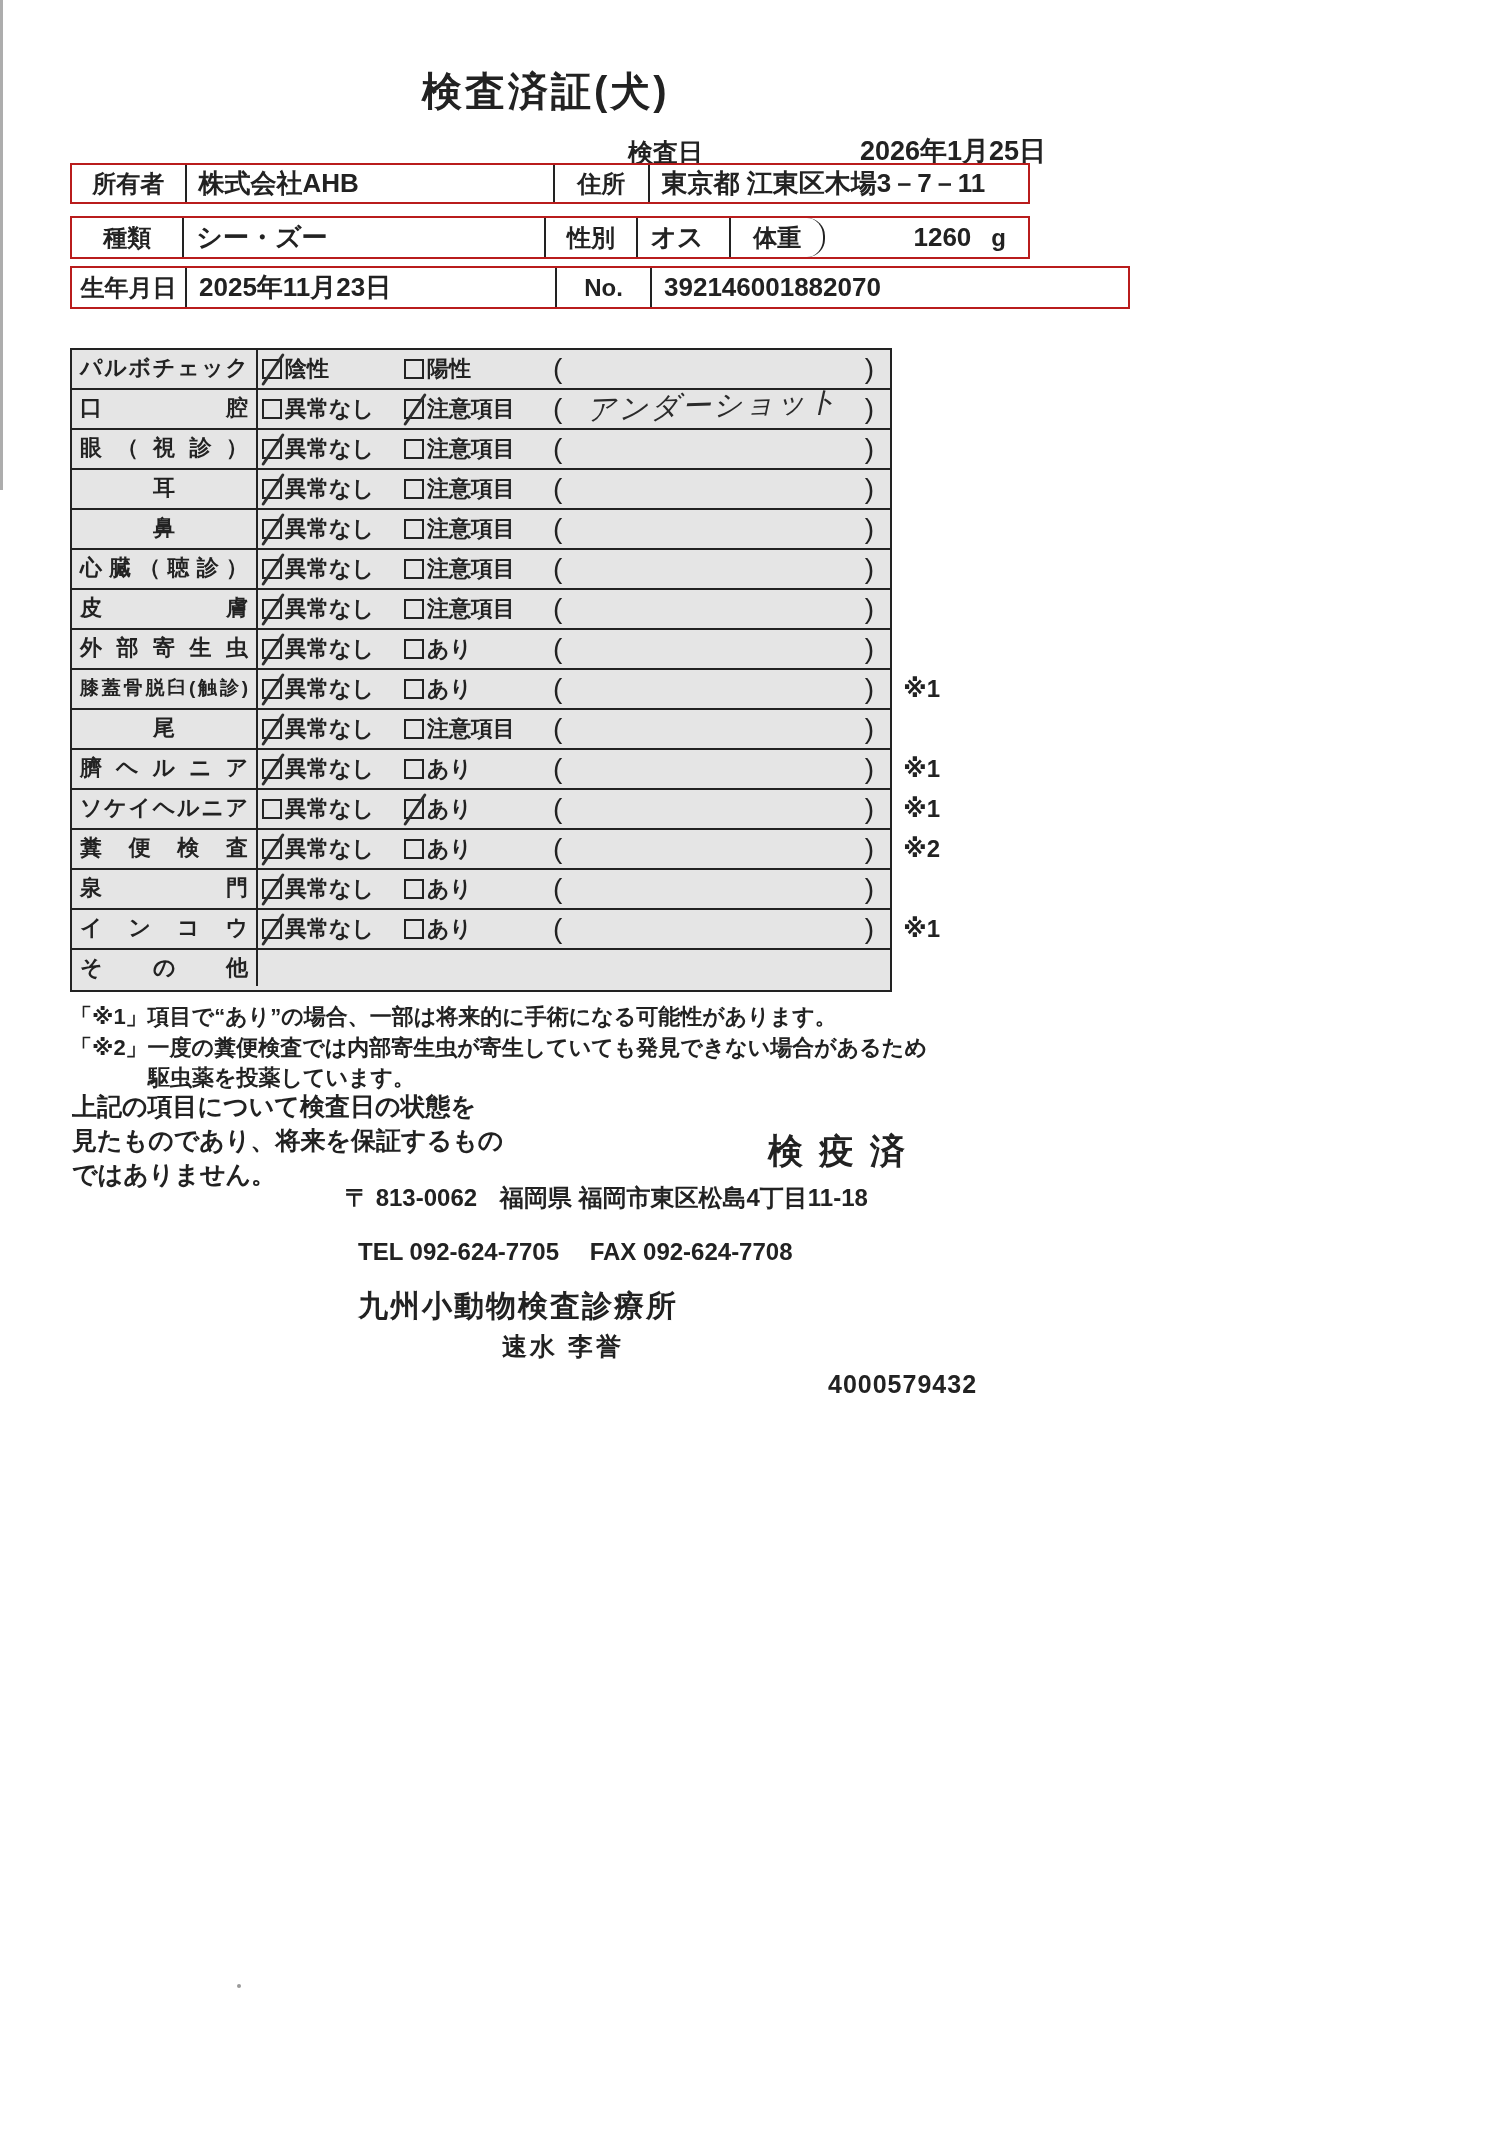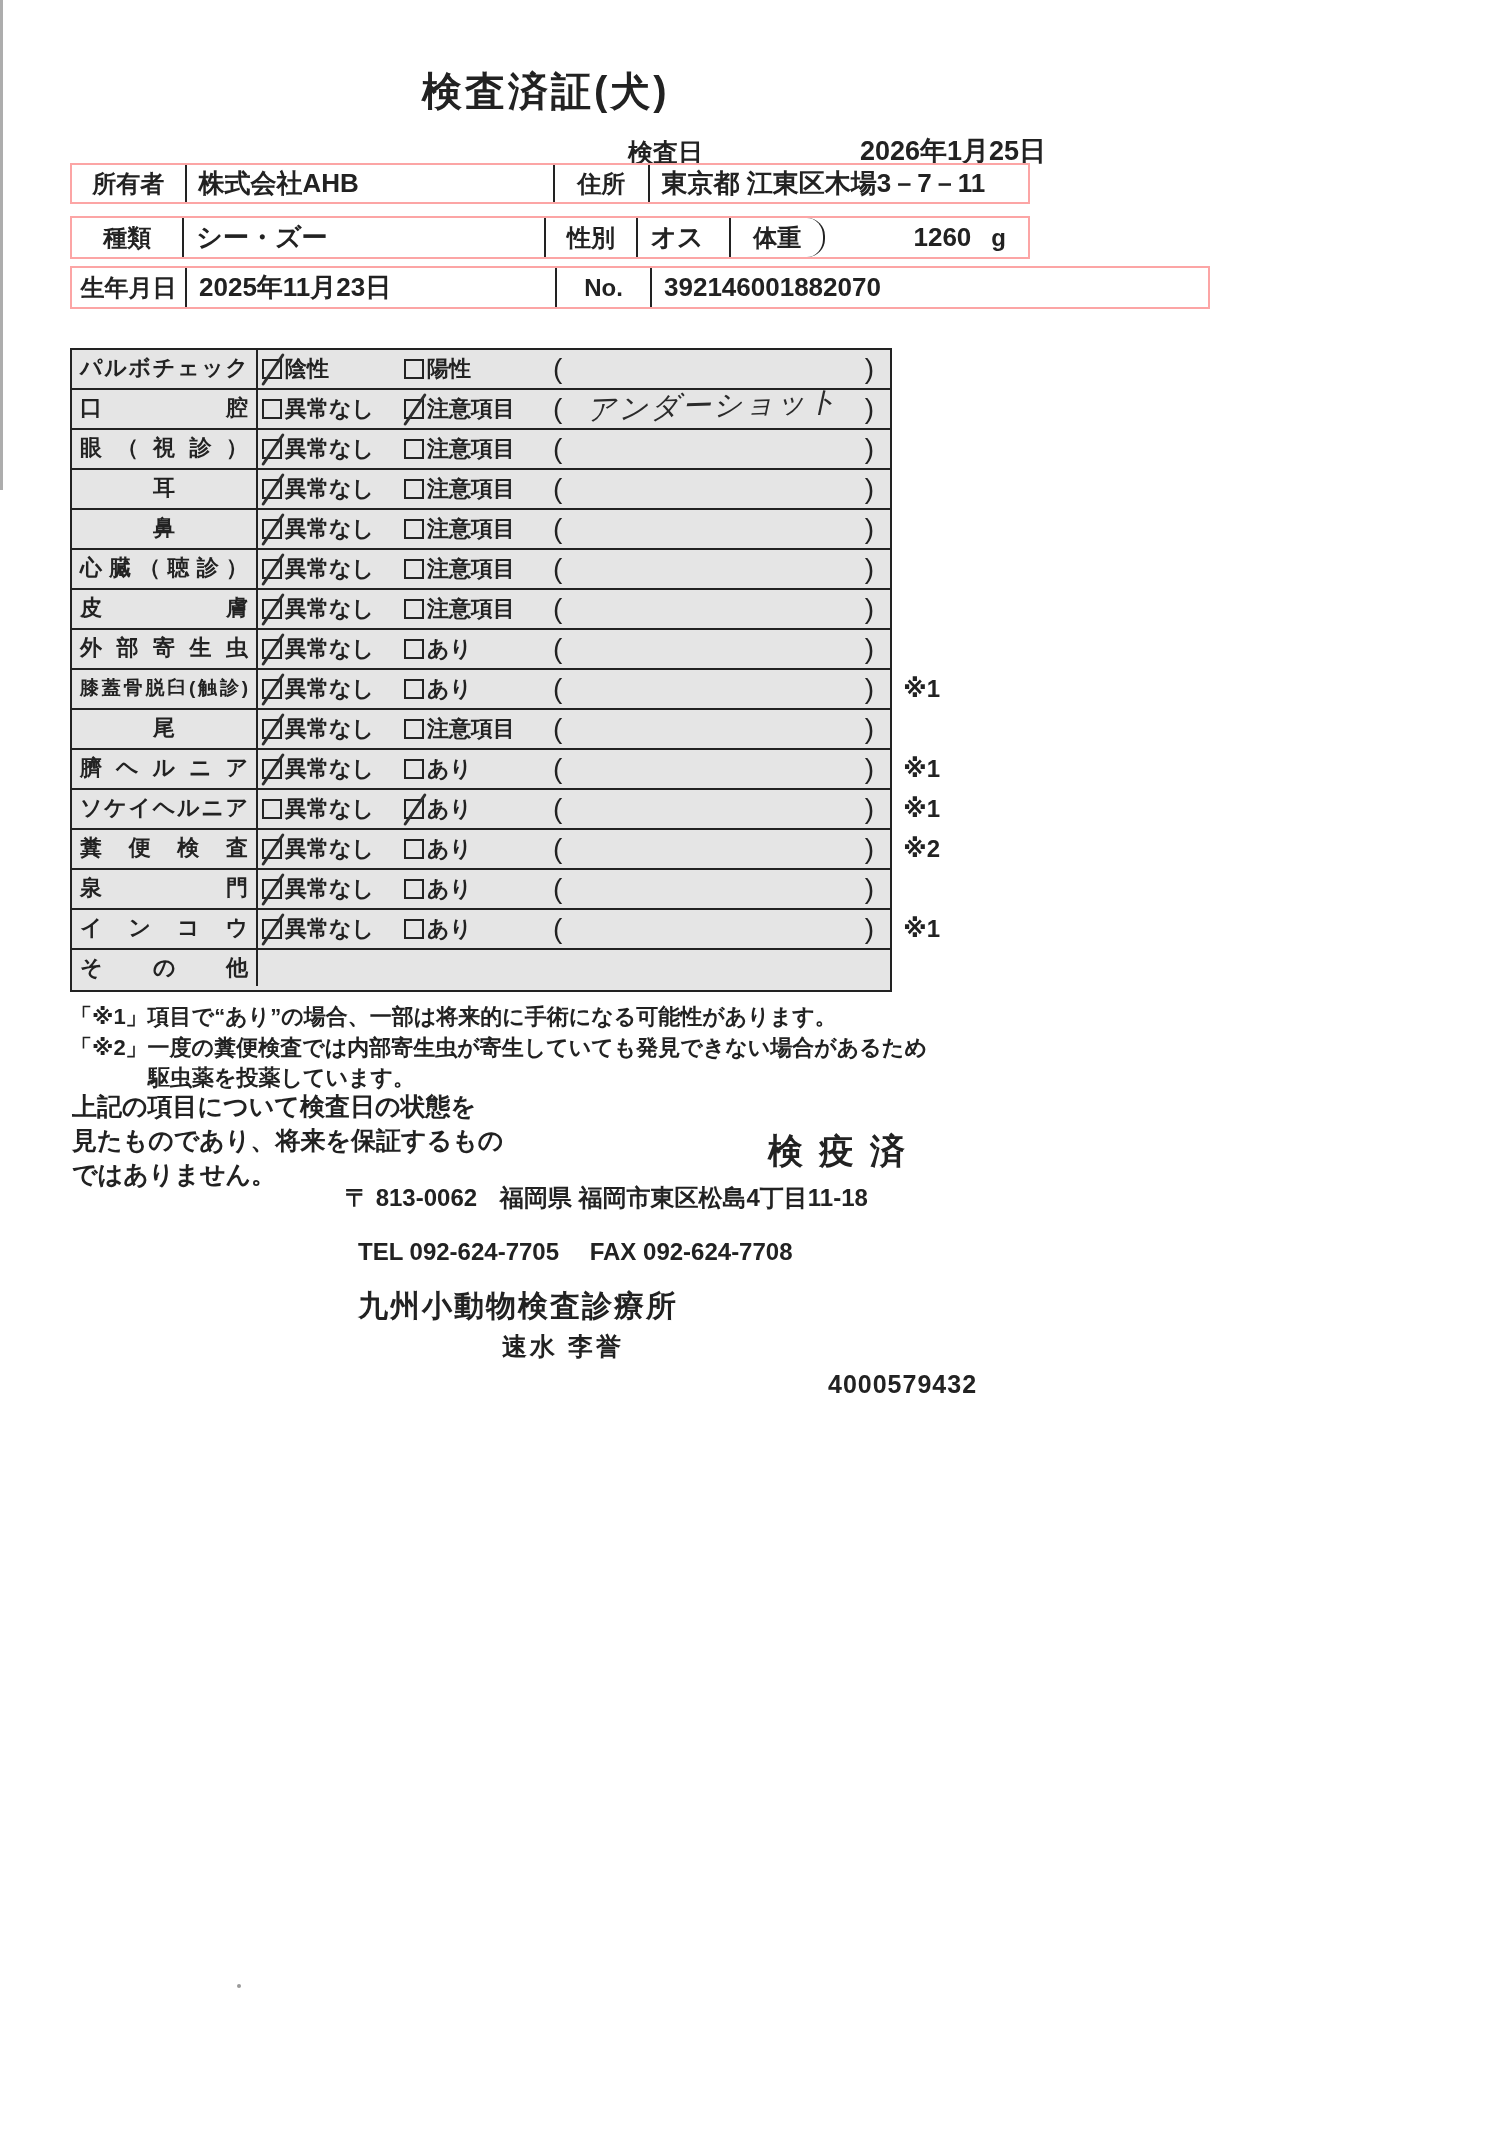--- a/index.html
+++ b/index.html
@@ -5,29 +5,29 @@
   html,body{margin:0;padding:0;background:#e8e8e8;}
   .page{position:relative;width:1512px;height:2150px;background:#ffffff;overflow:hidden;
         font-family:"Liberation Sans","DejaVu Sans",sans-serif;color:#222;font-weight:700;}
   .abs{position:absolute;}
 
   .title{left:422px;top:64px;font-size:40px;letter-spacing:3px;}
 
   .exam-label{left:628px;top:136px;font-size:25px;}
   .exam-date{left:860px;top:133px;font-size:27px;}
 
-  .tbl{position:absolute;display:flex;border:2px solid #fca5a5;box-sizing:border-box;background:#fff;}
+  .tbl{position:absolute;display:flex;border:2px solid #b91c1c;box-sizing:border-box;background:#fff;}
   .tbl .cell{box-sizing:border-box;border-right:2px solid #222;display:flex;align-items:center;overflow:hidden;white-space:nowrap;}
   .tbl .cell:last-child{border-right:none;}
   .hlabel{justify-content:center;font-size:24px;}
   .hval{padding-left:12px;font-size:26px;}
   .w115{width:115px;} .w370{width:370px;} .w95{width:95px;} .w380{width:380px;} .w78{width:96px;border-radius:18px;} .w207{width:207px;}
   .tbl1{left:70px;top:163px;width:960px;height:41px;}
   .tbl2{left:70px;top:216px;width:960px;height:43px;}
-  .tbl3{left:70px;top:266px;width:1140px;height:43px;}
+  .tbl3{left:70px;top:266px;width:1060px;height:43px;}
   .weightcell{justify-content:flex-end;padding-right:22px;}
   .weightcell .unit{margin-left:20px;font-size:24px;}
 
   .intro{left:72px;top:313px;font-size:23px;}
 
   .itbl{position:absolute;left:70px;top:348px;width:822px;border:2px solid #222;box-sizing:border-box;background:#e5e5e5;}
   .irow{position:relative;display:flex;height:40px;border-bottom:2px solid #222;box-sizing:border-box;}
   .irow:last-child{border-bottom:none;flex-direction:column;}
   .ilabel{width:186px;box-sizing:border-box;border-right:2px solid #222;padding:0 8px;
           display:block;line-height:36px;font-size:22px;text-align:justify;text-align-last:justify;overflow:hidden;white-space:nowrap;}

